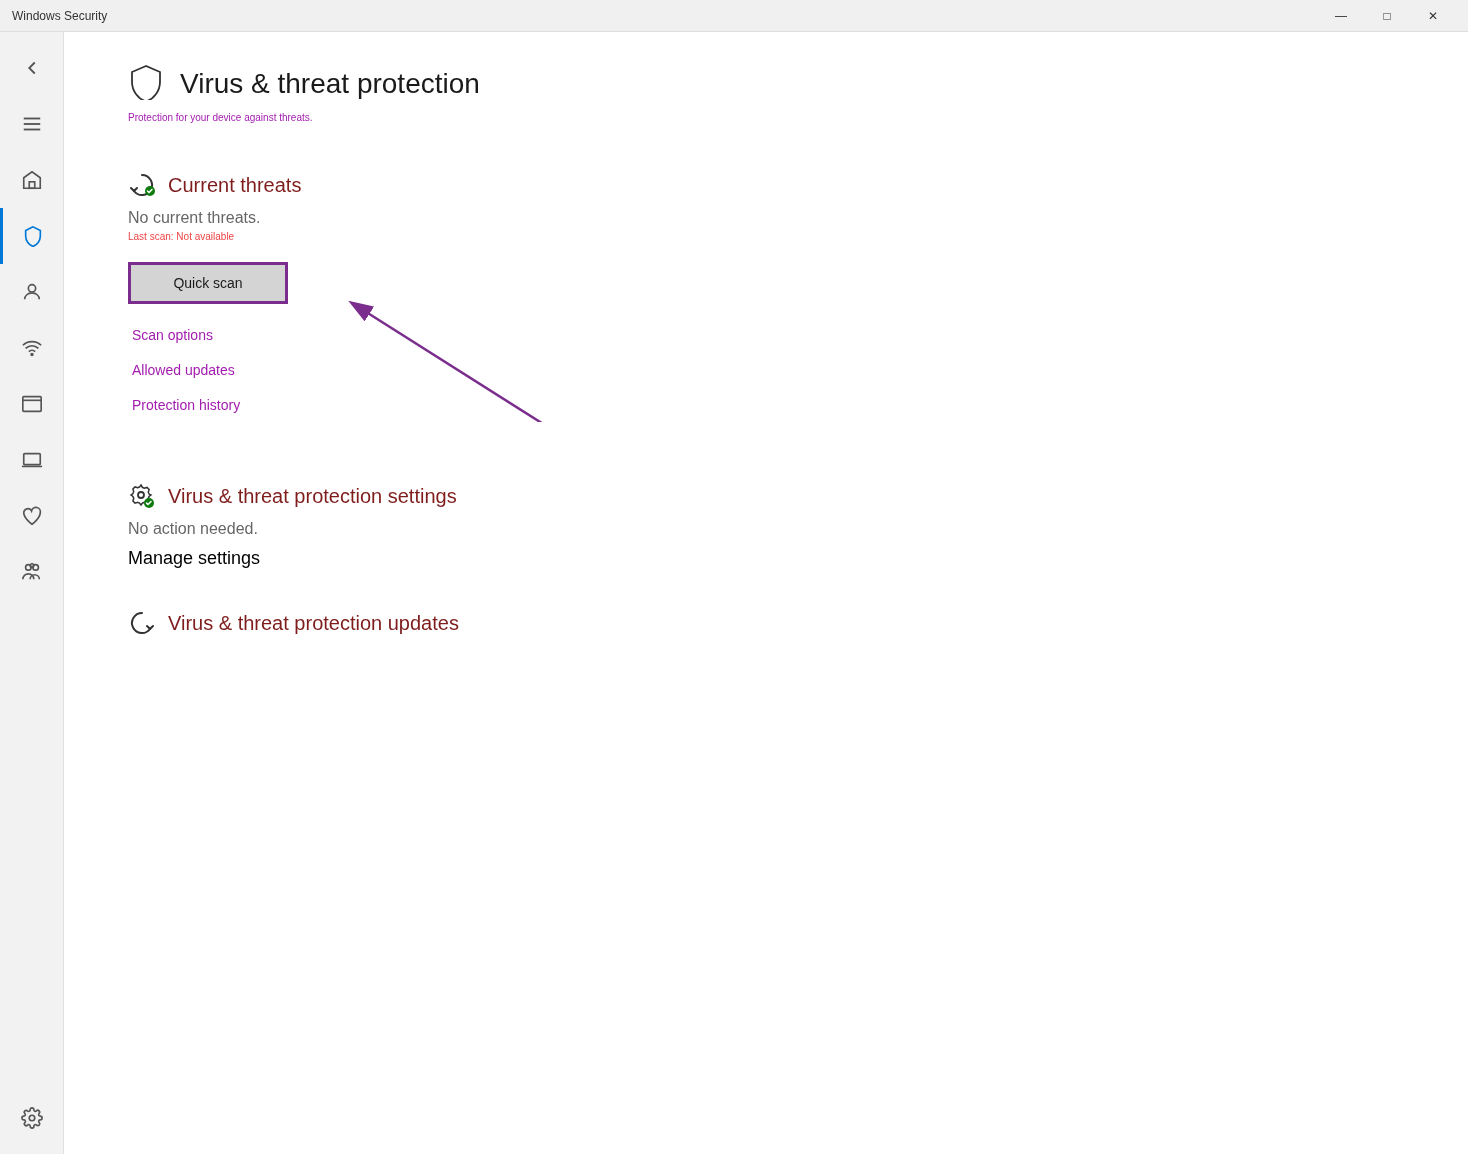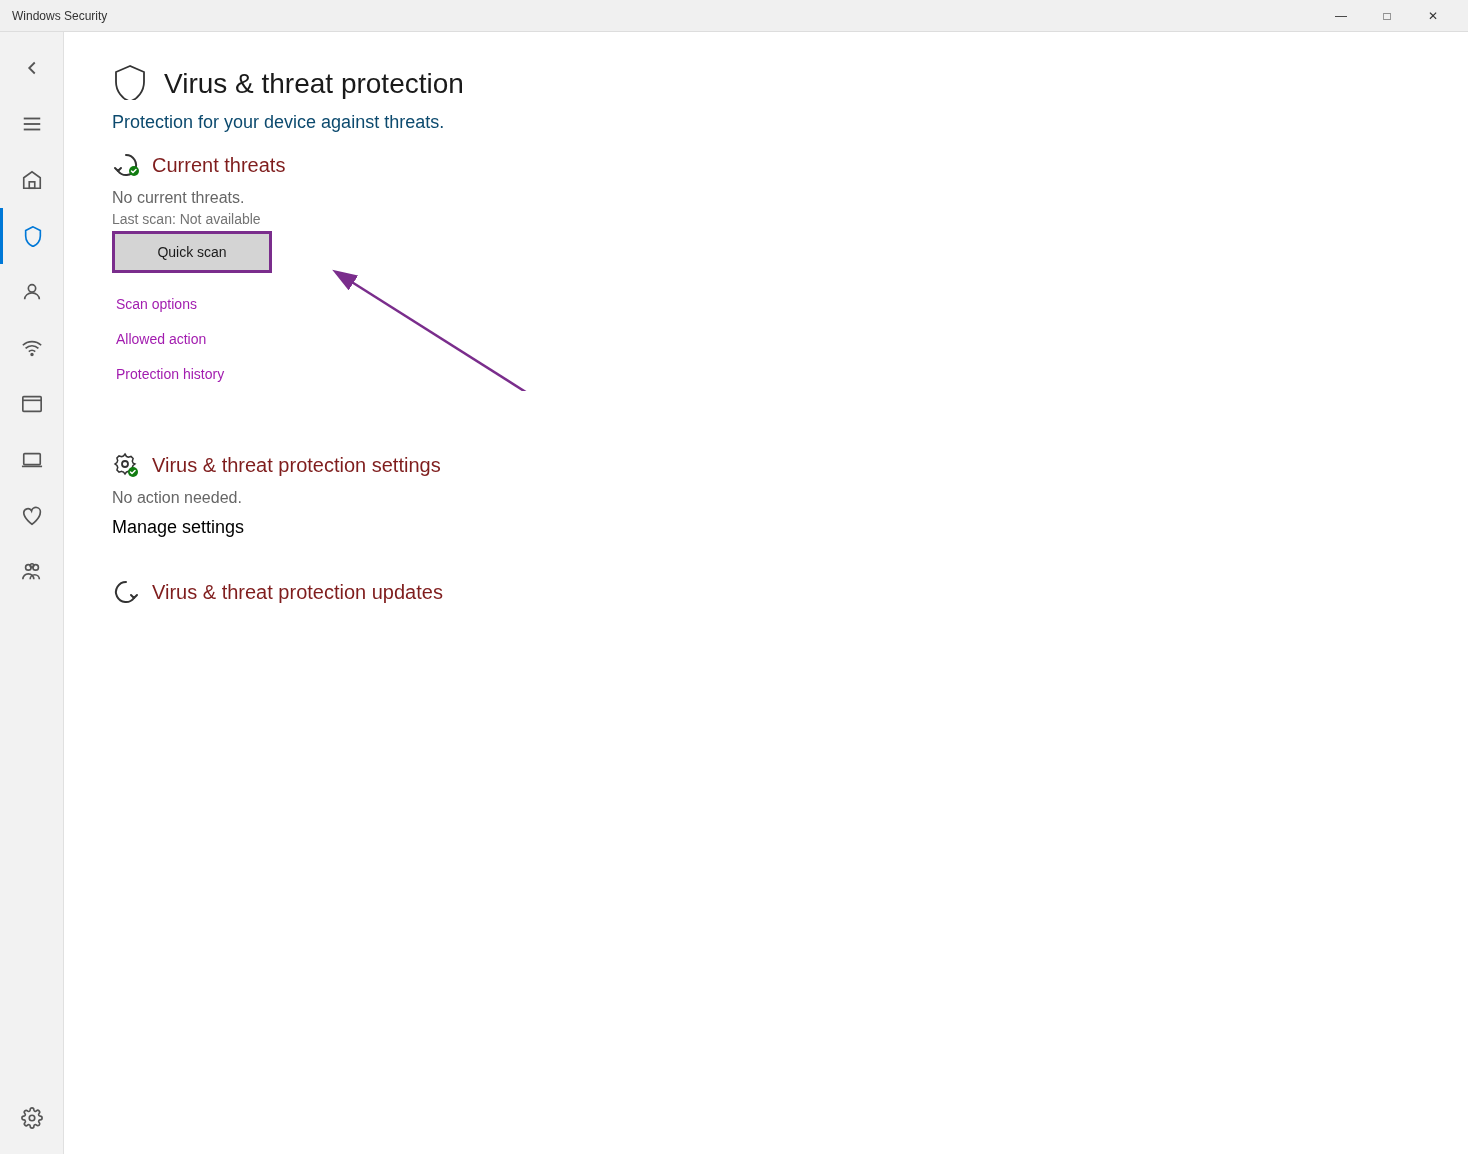--- a/index.html
+++ b/index.html
@@ -43,20 +43,21 @@
       cursor: pointer;
       background: transparent;
       border: none;
     }
 
     
     .app-body {
       display: flex;
       flex: 1;
       overflow: hidden;
+      gap: 16px;
     }
 
     
     .sidebar {
       width: 64px;
       background: #f2f2f2;
       display: flex;
       flex-direction: column;
       align-items: center;
       padding-top: 8px;
@@ -105,23 +106,23 @@
       width: 36px;
       height: 36px;
       color: #333;
     }
     .page-title {
       font-size: 28px;
       font-weight: 300;
       color: #1a1a1a;
     }
     .page-subtitle {
-      font-size: 18px;
-      color: #0c4a6e;
-      margin-bottom: 18px;
+      font-size: 10px;
+      color: #a21caf;
+      margin-bottom: 48px;
     }
 
     
     .section {
       margin-bottom: 40px;
     }
     .section-header {
       display: flex;
       align-items: center;
       gap: 12px;
@@ -138,23 +139,23 @@
       font-size: 20px;
       font-weight: 400;
       color: #7f1d1d;
     }
     .section-status {
       font-size: 16px;
       color: #666;
       margin-bottom: 4px;
     }
     .section-status-sub {
-      font-size: 14px;
-      color: #737373;
-      margin-bottom: 4px;
+      font-size: 10px;
+      color: #ef4444;
+      margin-bottom: 20px;
     }
 
     
     .quick-scan-btn {
       background: #d4d4d4;
       border: 3px solid #7a2d8c;
       padding: 10px 24px;
       font-size: 14px;
       color: #1a1a1a;
       cursor: pointer;
@@ -348,21 +349,21 @@
 
           <defs>
             <marker id="arrowhead" markerWidth="10" markerHeight="7" refX="3" refY="3.5" orient="auto">
               <polygon points="0 0, 10 3.5, 0 7" fill="#7a2d8c"></polygon>
             </marker>
           </defs>
           <line x1="420" y1="165" x2="235" y2="48" stroke="#7a2d8c" stroke-width="2.5" marker-end="url(#arrowhead)"></line>
         </svg>
 
         <a class="link" style="position:absolute; top:65px; left:4px;">Scan options</a>
-        <a class="link" style="position:absolute; top:100px; left:4px;">Allowed action</a>
+        <a class="link" style="position:absolute; top:100px; left:4px;">Allowed updates</a>
         <a class="link" style="position:absolute; top:135px; left:4px;">Protection history</a>
       </div>
     </div>
 
     <div class="section" style="margin-top: 16px;">
       <div class="section-header">
         <div class="section-header-icon">
           <svg viewBox="0 0 28 28" fill="none" width="28" height="28">
 
             <circle cx="13" cy="13" r="3" stroke="#333" stroke-width="1.8" fill="none"></circle>

